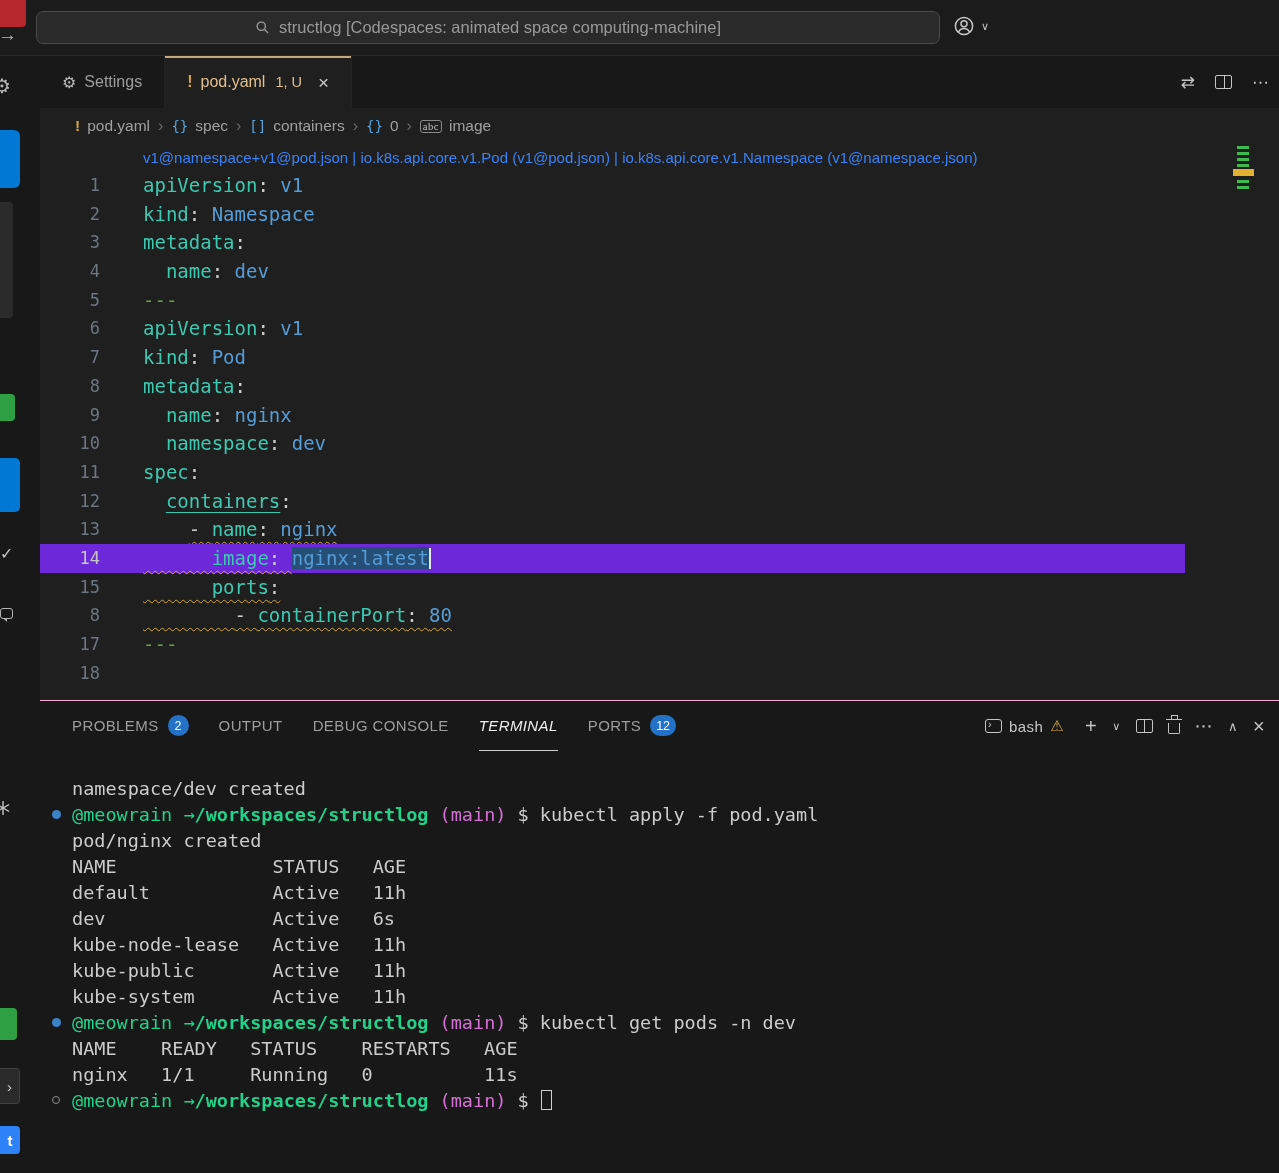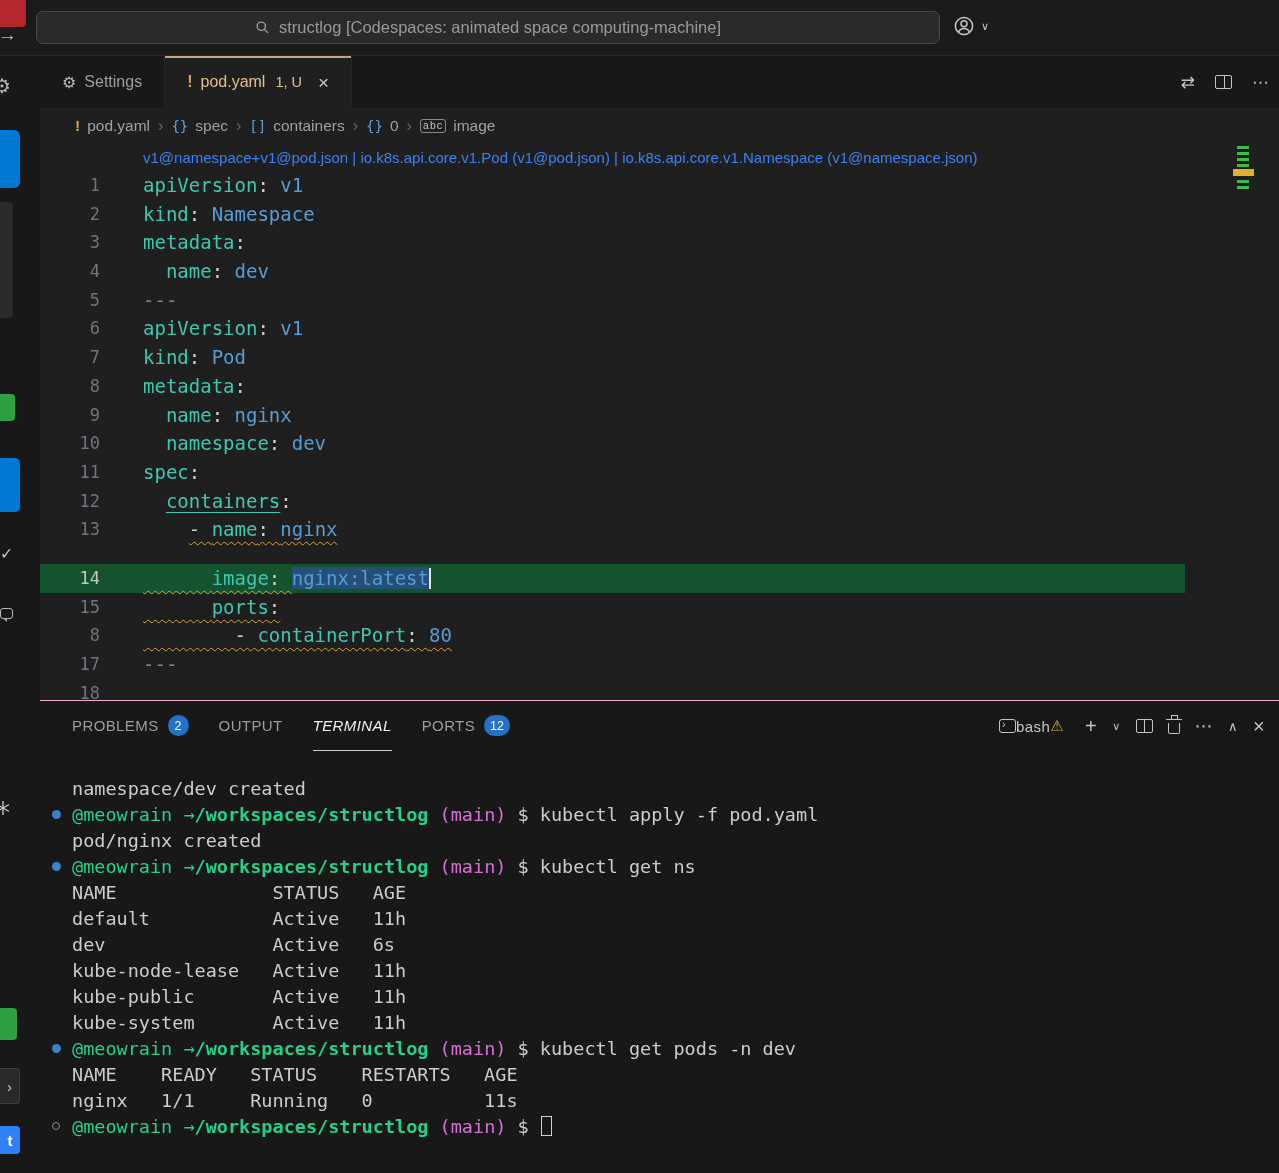--- a/index.html
+++ b/index.html
@@ -61,30 +61,30 @@
   .split-ico { width:17px; height:14px; border:1.3px solid #c5c5c5; border-radius:2px; position:relative; display:block; }
   .split-ico::after { content:""; position:absolute; left:50%; top:0; bottom:0; width:1.3px; background:#c5c5c5; }
 
   
   .breadcrumbs { height:36px; background:#1f1f1f; display:flex; align-items:center; gap:7px;
                  padding-left:35px; font-size:15.5px; color:#a0a0a0; flex:none; }
   .bc-warn { color:var(--c-warning,#d7a73f); font-weight:bold; }
   .bc-sep { color:#6a6a6a; font-size:16px; padding:0 1px; }
   .bc-ico { color:#5aa3d8; font-size:14px; font-family:"DejaVu Sans Mono",monospace; }
   .abc-ico { font-size:10.5px; border:1px solid #8a8a8a; border-radius:3px; padding:0 2px;
-             color:#c5c5c5; letter-spacing:.5px; font-family:Liberation Mono, monospace; }
+             color:#c5c5c5; letter-spacing:.5px; font-family:Liberation Serif, serif; }
   .bc-item { cursor:pointer; }
 
   
   .editor-body { height:556px; background:#1f1f1f; position:relative; overflow:hidden; flex:none; }
   .schema-line { height:27px; line-height:27px; padding-left:103px; font-size:15px; color:#3b82f6;
                  white-space:nowrap; }
   .code-line { display:flex; height:28.7px; line-height:28.7px; position:relative;
                font-family:"DejaVu Sans Mono",monospace; font-size:19px; }
-  .code-line.cur { background:#14532d; margin-right:94px;margin-top:20px; }
+  .code-line.cur { background:#6d28d9; margin-right:94px; }
   .gutter { width:60px; flex:none; text-align:right; color:#6e7681; font-size:17px; }
   .code-line.cur .gutter { color:#c6c6c6; }
   .code-text { padding-left:43px; white-space:pre; }
   .c-key { color:var(--c-key,#3dc9b0); }
   .c-val { color:var(--c-val,#569cd6); }
   .c-pun { color:#cccccc; }
   .c-sep { color:var(--c-sep,#6a9955); }
   .c-pln { color:#cccccc; }
   .wavy { text-decoration:underline; text-decoration-style:wavy;
           text-decoration-color:var(--c-warning,#d7a73f); text-decoration-thickness:1.2px;
@@ -99,21 +99,21 @@
 
   
   .panel { flex:1; background:#181818; border-top:1px solid #f9a8d4; position:relative; display:flex; flex-direction:column; }
   .panel-header { height:50px; display:flex; align-items:center; gap:30px; padding-left:32px;
                   font-size:15px; color:#9d9d9d; letter-spacing:.4px; flex:none; position:relative; }
   .ptab { display:flex; align-items:center; gap:9px; height:100%; cursor:pointer; border-bottom:1.5px solid transparent; }
   .ptab.active { color:#efefef; border-bottom-color:#cfcfcf;font-style:italic; }
   .badge { min-width:21px; height:21px; border-radius:11px; background:var(--c-badge,#2472c8); color:#fff;
            font-size:12.5px; display:flex; align-items:center; justify-content:center; padding:0 6px; letter-spacing:0; }
   .panel-actions { position:absolute; right:14px; top:0; height:50px; display:flex; align-items:center; gap:15px; color:#c5c5c5; }
-  .shell-group { display:flex; align-items:center; margin-right:6px; }
+  .shell-group { display:flex; align-items:center; gap:7px; margin-right:6px; }
   .term-ico { width:17px; height:14px; border:1.3px solid #c5c5c5; border-radius:3px; position:relative; display:block; }
   .term-ico::before { content:"›"; position:absolute; left:2px; top:-2px; font-size:11px; color:#c5c5c5; }
   .warn-tri { color:var(--c-warning,#d7a73f); font-size:15px; }
   .pa-plus { font-size:20px; font-weight:300; }
   .pa-chev { font-size:11px; color:#c5c5c5; }
   .pa-more { font-size:18px; }
   .pa-up { font-size:13px; }
   .pa-close { font-size:20px; }
   .trash-ico { position:relative; width:12px; height:11px; border:1.3px solid #c5c5c5; border-top:none;
                border-radius:0 0 2px 2px; margin-top:5px; display:block; }
@@ -316,20 +316,23 @@
 
   <div class="panel">
     <div class="panel-header">
       <div class="ptab">
         <span>PROBLEMS</span>
         <span class="badge">2</span>
       </div>
       <div class="ptab">
         <span>OUTPUT</span>
       </div>
+      <div class="ptab">
+        <span>DEBUG CONSOLE</span>
+      </div>
       <div class="ptab active">
         <span>TERMINAL</span>
       </div>
       <div class="ptab">
         <span>PORTS</span>
         <span class="badge">12</span>
       </div>
 
       <div class="panel-actions">
         <div class="shell-group">
@@ -344,21 +347,20 @@
         <span class="pa-more">⋯</span>
         <span class="pa-up">∧</span>
         <span class="pa-close">×</span>
       </div>
     </div>
 
     <div class="term-body">
         <div class="term-line"><span class="c-pln">namespace/dev created</span></div>
         <div class="term-line"><span class="dot run"></span><span class="t-user">@meowrain </span><span class="t-arrow">→</span><span class="t-path">/workspaces/structlog</span><span class="c-pln"> </span><span class="t-branch">(main)</span><span class="c-pln"> $ </span><span class="c-pln">kubectl apply -f pod.yaml</span></div>
         <div class="term-line"><span class="c-pln">pod/nginx created</span></div>
-        <div class="term-line"><span class="dot run"></span><span class="t-user">@meowrain </span><span class="t-arrow">→</span><span class="t-path">/workspaces/structlog</span><span class="c-pln"> </span><span class="t-branch">(main)</span><span class="c-pln"> $ </span><span class="c-pln">kubectl get ns</span></div>
         <div class="term-line"><span class="c-pln">NAME              STATUS   AGE</span></div>
         <div class="term-line"><span class="c-pln">default           Active   11h</span></div>
         <div class="term-line"><span class="c-pln">dev               Active   6s</span></div>
         <div class="term-line"><span class="c-pln">kube-node-lease   Active   11h</span></div>
         <div class="term-line"><span class="c-pln">kube-public       Active   11h</span></div>
         <div class="term-line"><span class="c-pln">kube-system       Active   11h</span></div>
         <div class="term-line"><span class="dot run"></span><span class="t-user">@meowrain </span><span class="t-arrow">→</span><span class="t-path">/workspaces/structlog</span><span class="c-pln"> </span><span class="t-branch">(main)</span><span class="c-pln"> $ </span><span class="c-pln">kubectl get pods -n dev</span></div>
         <div class="term-line"><span class="c-pln">NAME    READY   STATUS    RESTARTS   AGE</span></div>
         <div class="term-line"><span class="c-pln">nginx   1/1     Running   0          11s</span></div>
         <div class="term-line"><span class="dot active"></span><span class="t-user">@meowrain </span><span class="t-arrow">→</span><span class="t-path">/workspaces/structlog</span><span class="c-pln"> </span><span class="t-branch">(main)</span><span class="c-pln"> $ </span><span class="tcursor"></span></div>

